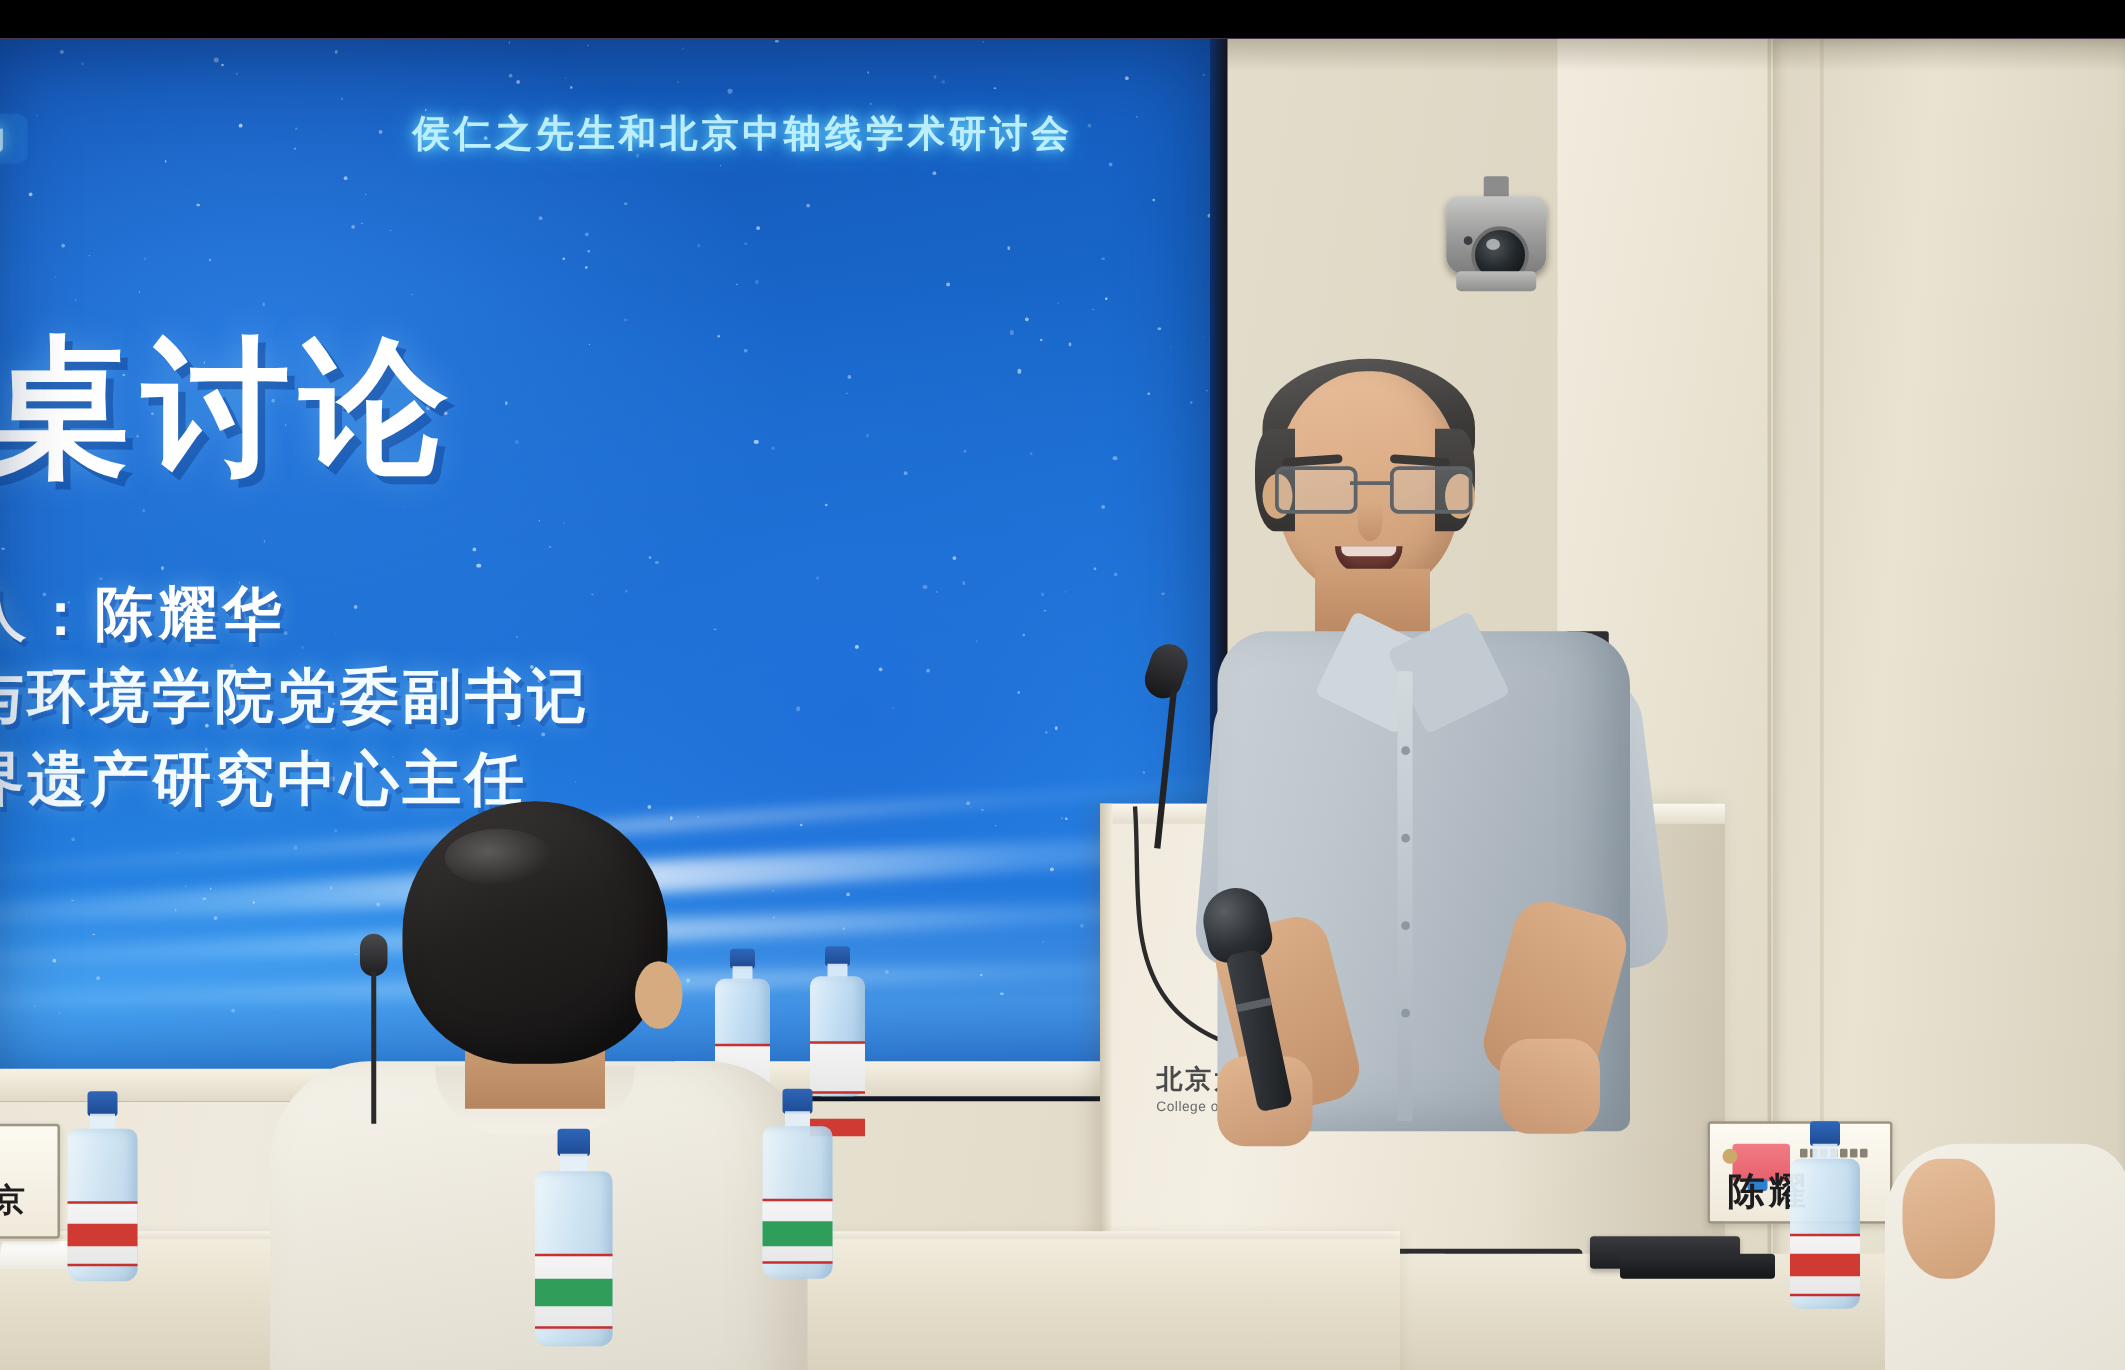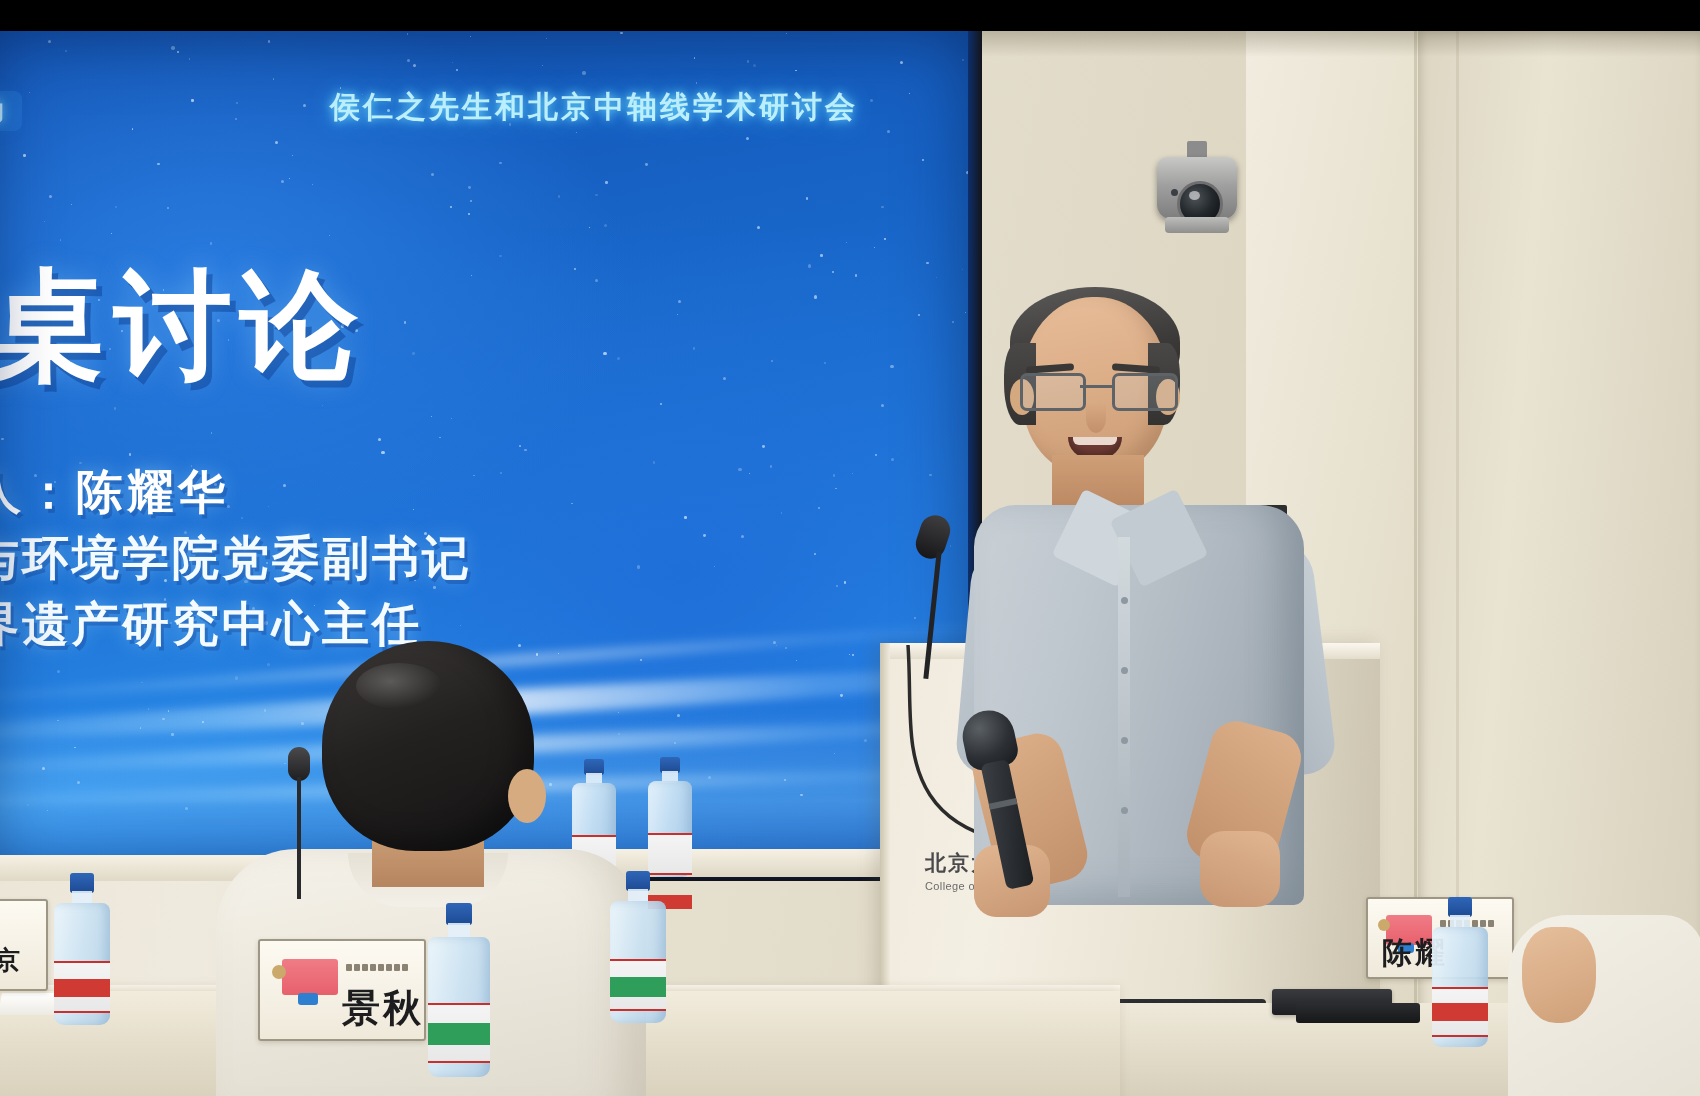--- a/index.html
+++ b/index.html
@@ -740,31 +740,20 @@
   <div class="bottle" style="left:610px;top:840px;width:56px;height:152px;">
     <div class="b-cap" style="left:16px;width:24px;height:20px;"></div>
     <div class="b-neck" style="left:18px;top:18px;width:20px;height:14px;"></div>
     <div class="b-body" style="width:56px;height:122px;top:30px;">
       <div class="b-label" style="width:56px;top:58px;height:48px;">
         <div class="b-label-green" style="width:56px;top:16px;height:20px;"></div>
       </div>
     </div>
   </div>
 
-  <div class="plate" style="left:258px;top:908px;width:164px;height:98px;">
-    <div class="plate-logo" style="left:12px;top:16px;width:66px;height:48px;">
-      <div class="sq" style="left:10px;top:2px;width:56px;height:36px;"></div>
-      <div class="dot" style="left:0;top:8px;width:14px;height:14px;"></div>
-      <div class="bl" style="left:26px;top:36px;width:20px;height:12px;"></div>
-    </div>
-    <div class="plate-tiny" style="left:86px;top:16px;width:76px;">
-      <i></i><i></i><i></i><i></i><i></i><i></i><i></i><i></i>
-    </div>
-    <div class="plate-name" style="left:82px;top:42px;font-size:38px;">景秋</div>
-  </div>
 
   <div class="bottle" style="left:428px;top:872px;width:62px;height:172px;">
     <div class="b-cap" style="left:18px;width:26px;height:22px;"></div>
     <div class="b-neck" style="left:20px;top:20px;width:22px;height:16px;"></div>
     <div class="b-body" style="width:62px;height:140px;top:34px;">
       <div class="b-label" style="width:62px;top:66px;height:56px;">
         <div class="b-label-green" style="width:62px;top:18px;height:22px;"></div>
       </div>
     </div>
   </div>

